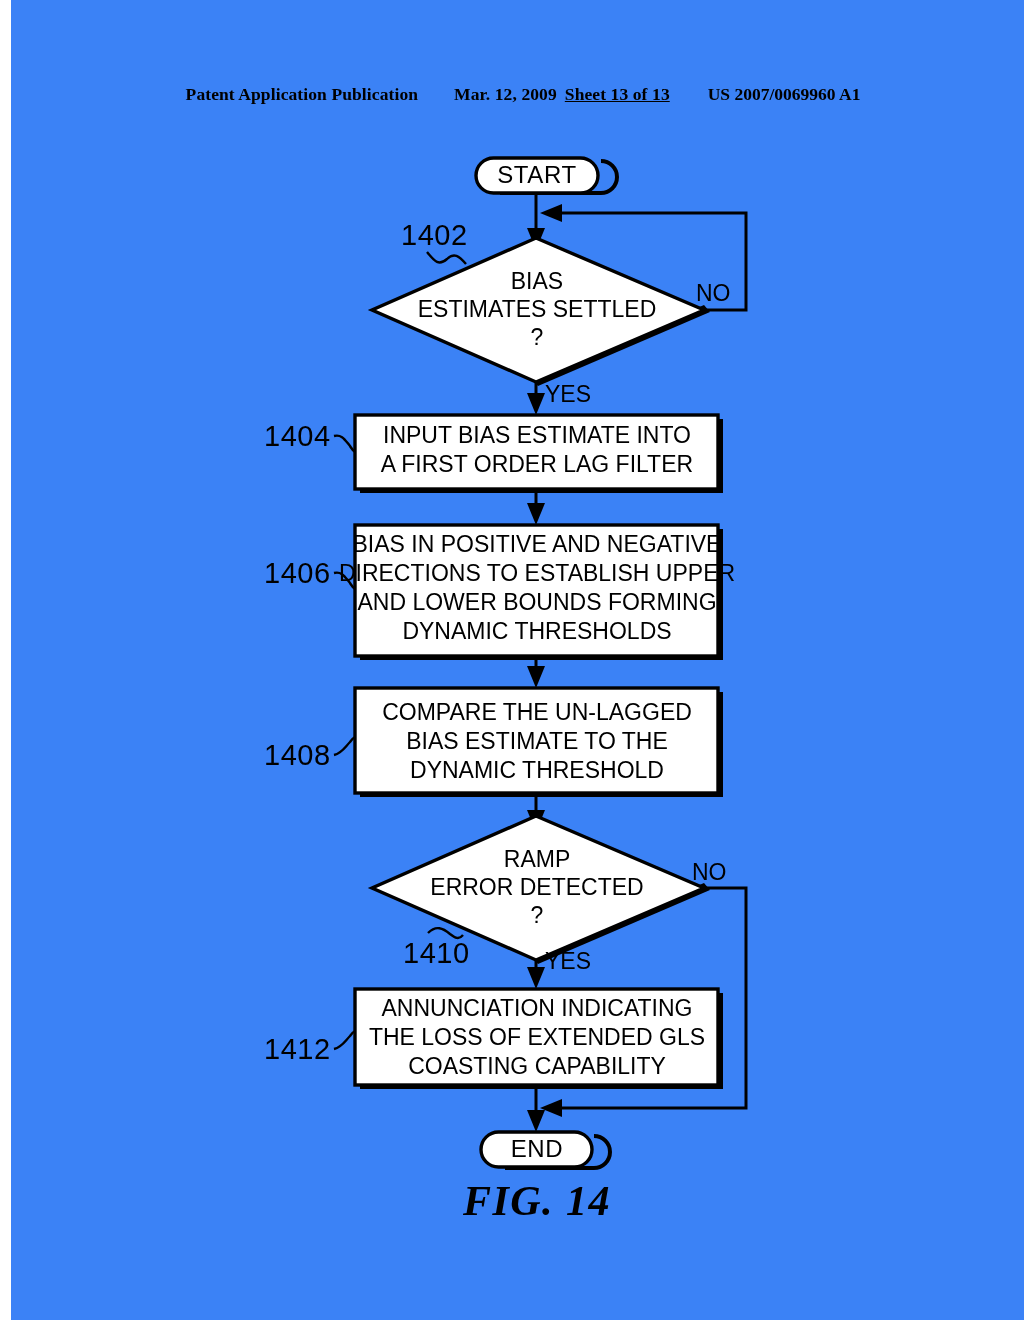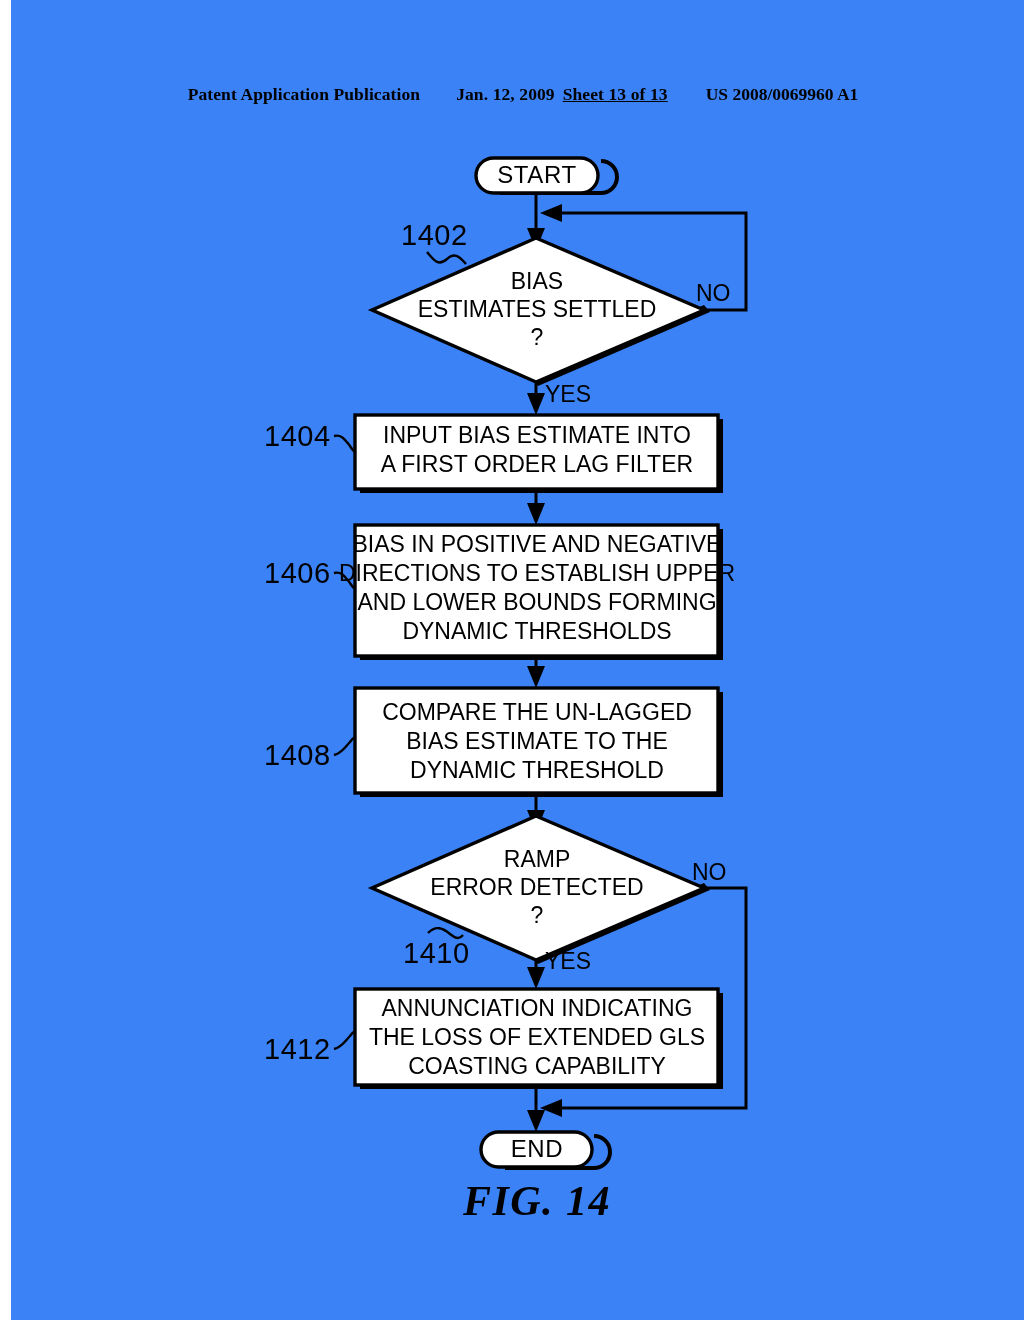--- a/index.html
+++ b/index.html
@@ -104,23 +104,23 @@
     stroke: none;
   }
 </style>
 </head>
 <body>
 
 <div id="page">
 
   <div id="header">
     <span class="h-pub">Patent Application Publication</span>
-    <span class="h-date">Jan. 12, 2009</span>
+    <span class="h-date">Mar. 12, 2009</span>
     <span class="h-sheet">Sheet 13 of 13</span>
-    <span class="h-num">US 2008/0069960 A1</span>
+    <span class="h-num">US 2007/0069960 A1</span>
   </div>
 
   <svg id="figure-svg" viewBox="0 0 1024 1320">
 
     <defs>
       <marker id="arrowDown" markerWidth="14" markerHeight="14" refX="0" refY="5" orient="auto" markerUnits="userSpaceOnUse">
         <path d="M -6 -1 L 6 -1 L 0 11 Z" fill="#000000"></path>
       </marker>
     </defs>
 

